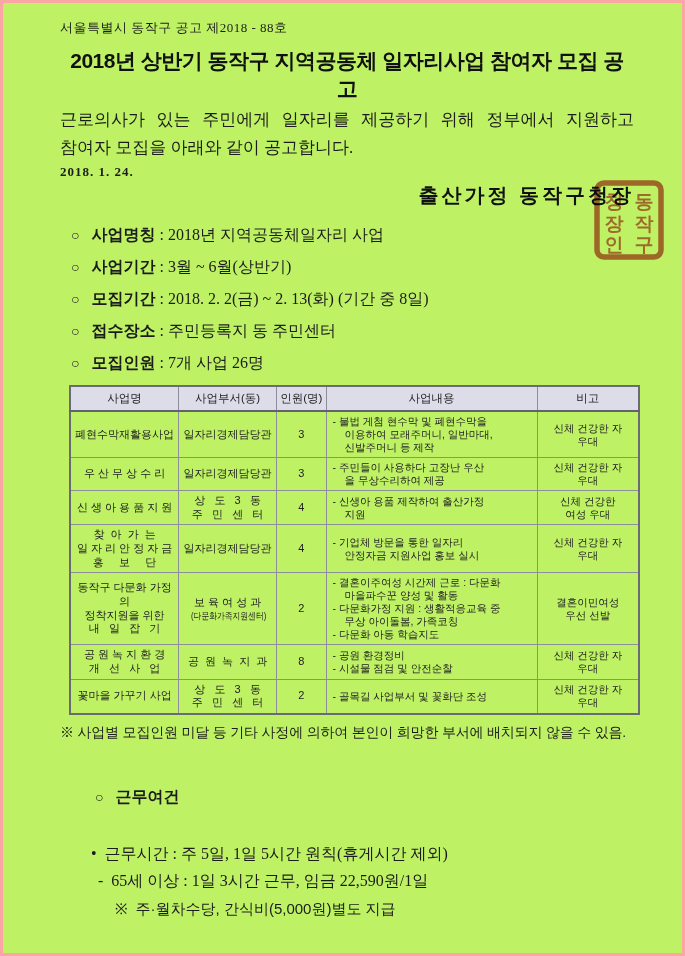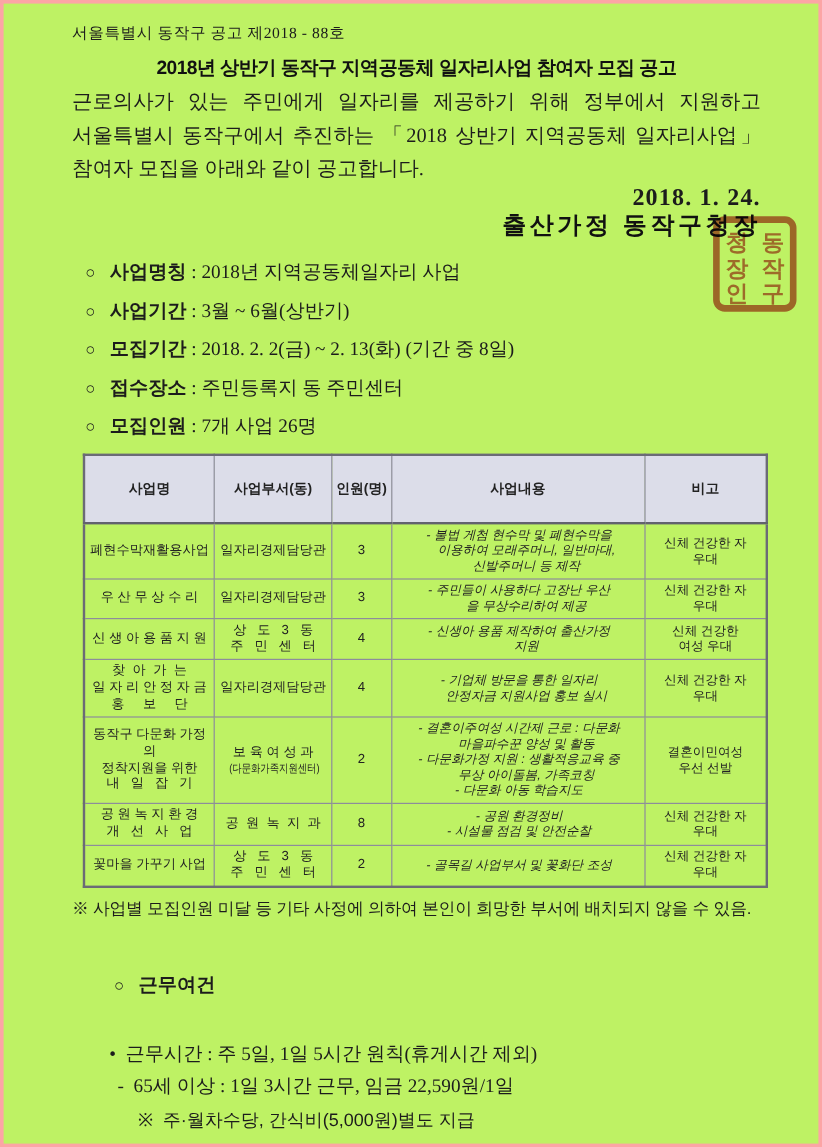--- a/index.html
+++ b/index.html
@@ -11,28 +11,28 @@
     border:3px solid #fca5a5;
     padding:16px 48px 10px 57px;
     overflow:hidden;
     font-family:"Liberation Serif", serif;
     color:#1c1c1c;
   }
   .notice-number{font-size:13px;letter-spacing:.5px;}
   .title{
     margin:10px 0 0 0;
     font-family:"Liberation Sans", sans-serif;
-    font-weight:bold;font-size:16px;letter-spacing:-0.5px;
+    font-weight:bold;font-size:21px;letter-spacing:-0.5px;
     text-align:center;color:#111;
   }
   .intro{margin-top:3px;font-size:17px;line-height:28px;}
   .intro-line{text-align:justify;text-align-last:justify;}
   .intro-line:last-child{text-align-last:left;}
   .date-line{
-    text-align:right;font-size:20px;font-weight:bold;
+    text-align:left;font-size:13px;font-weight:bold;
     letter-spacing:1px;line-height:20px;margin-top:0;
   }
   .issuer-line{
     text-align:right;
     font-family:"Liberation Sans", sans-serif;
     font-size:20px;font-weight:bold;letter-spacing:3px;
     line-height:27px;color:#111;
   }
   .seal{
     position:absolute;left:590px;top:176px;width:72px;height:82px;
@@ -47,33 +47,33 @@
   .summary-item .label{font-weight:bold;}
   
   .jobs-table{
     width:571px;margin-left:9px;margin-top:6px;
     border-collapse:collapse;table-layout:fixed;
     font-family:"Liberation Sans", sans-serif;font-size:11px;color:#222;
     border:2px solid #6b6b76;
   }
   .jobs-table th{
     background:#dcdde9;border:1px solid #8d8d9b;border-bottom:2px solid #62626e;
-    font-weight:bold;font-size:11.5px;padding:20px 2px;text-align:center;
+    font-weight:normal;font-size:11.5px;padding:4px 2px;text-align:center;
   }
   .jobs-table td{
     border:1px solid #8d8d9b;vertical-align:middle;
     padding:3px 4px;line-height:1.24;
   }
   .col-name{width:19.1%;}
   .col-dept{width:17.2%;}
   .col-count{width:8.7%;}
   .col-content{width:37.1%;}
   .col-note{width:17.9%;}
   td.cell-name, td.cell-dept, td.cell-count, td.cell-note{text-align:center;white-space:pre-wrap;}
-  td.cell-content{text-align:center;padding-left:6px;font-style:italic;}
+  td.cell-content{text-align:left;padding-left:6px;}
   .content-item{white-space:pre-wrap;padding-left:12px;text-indent:-12px;font-size:10.5px;}
   td.cell-note{font-size:10.5px;}
   .dept-sub{
     display:block;white-space:nowrap;font-size:9.5px;
     transform:scaleX(0.82);transform-origin:50% 50%;
   }
   .footnote{margin-top:8px;font-family:"Liberation Sans", sans-serif;font-size:14px;line-height:18px;letter-spacing:-0.2px;}
   
   .work{margin-top:14px;font-size:16px;}
   .work-heading{padding-left:11px;line-height:28px;white-space:pre;}
@@ -89,21 +89,20 @@
 <body>
 
 <div class="page">
 
   <div class="notice-number">서울특별시 동작구 공고 제2018 - 88호</div>
 
   <h1 class="title">2018년 상반기 동작구 지역공동체 일자리사업 참여자 모집 공고</h1>
 
   <div class="intro" id="intro">
       <div class="intro-line">근로의사가 있는 주민에게 일자리를 제공하기 위해 정부에서 지원하고</div>
-      <div class="intro-line">서울특별시 동작구에서 추진하는 「2018 상반기 지역공동체 일자리사업」</div>
       <div class="intro-line">참여자 모집을 아래와 같이 공고합니다.</div>
     </div>
 
   <div class="date-line">2018. 1. 24.</div>
   <div class="issuer-line">출산가정 동작구청장</div>
 
   <div class="seal">
     <svg width="72" height="82" viewBox="0 0 72 82">
       <rect x="4" y="4" width="64" height="74" rx="7" fill="none" stroke="#c23b2e" stroke-width="5.5" opacity="0.75"></rect>
       <g fill="#c23b2e" opacity="0.72" text-anchor="middle">

